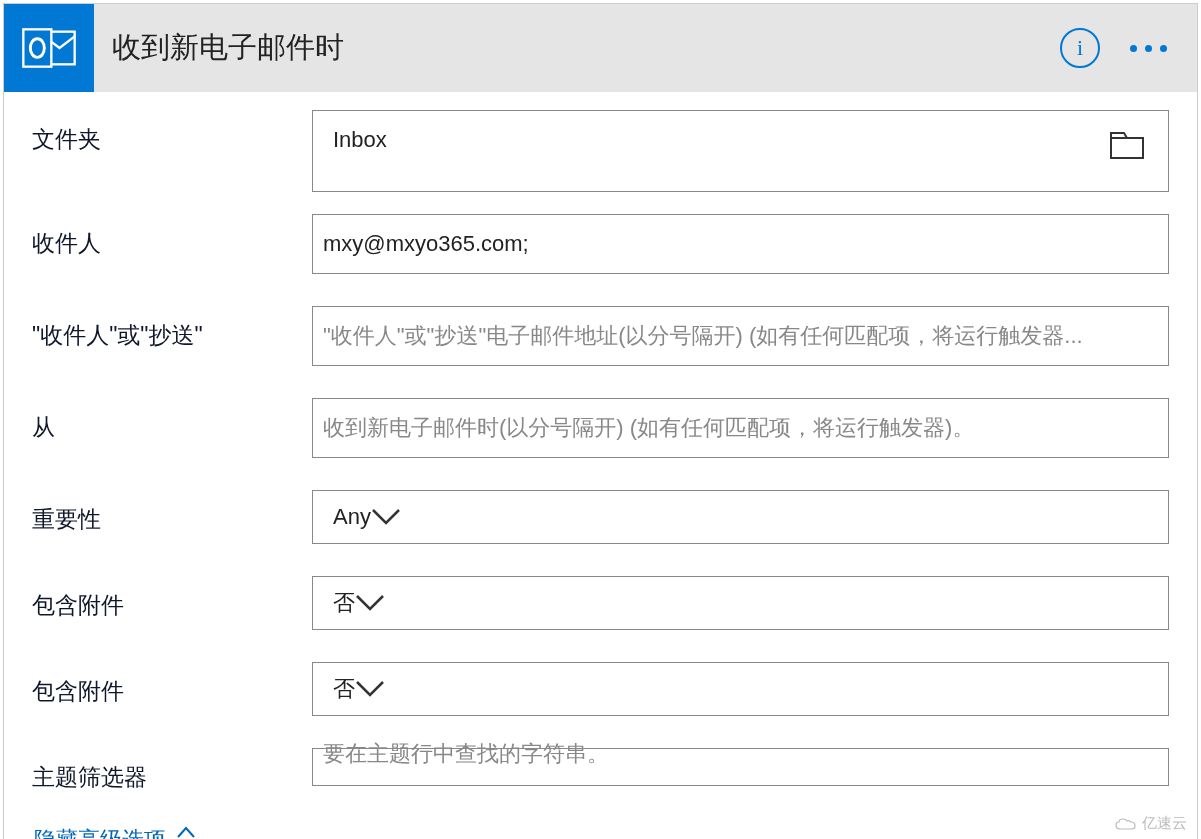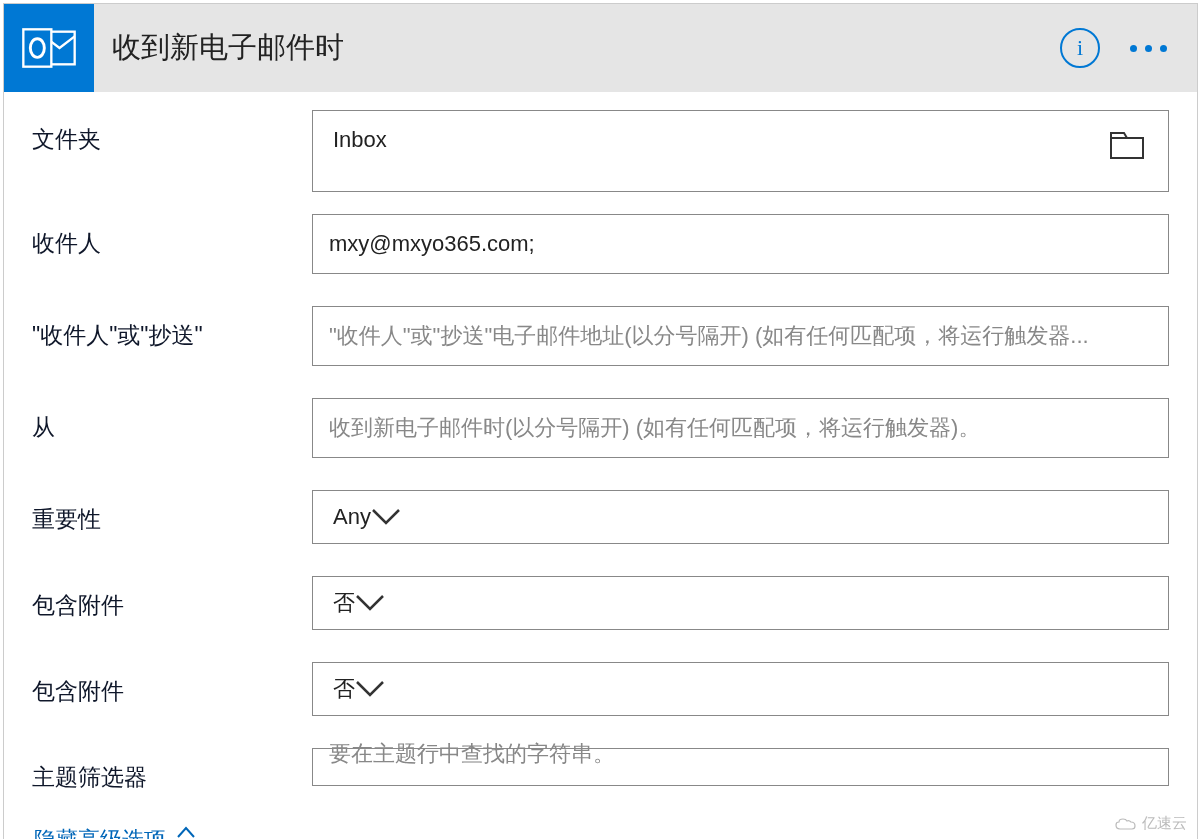--- a/index.html
+++ b/index.html
@@ -86,21 +86,21 @@
 }
 .field {
   flex: 1;
 }
 .input-box {
   width: 100%;
   border: 1px solid #888;
   background: #fff;
   font-size: 22px;
   color: #222;
-  padding: 16px 16px;
+  padding: 16px 10px;
   outline: none;
   font-family: inherit;
   height: 60px;
   display: flex;
   align-items: center;
   justify-content: space-between;
 }
 .input-box.tall { height: 82px; padding: 16px 20px; align-items: flex-start; position: relative; }
 .input-box.tall .val { padding-top: 0; }
 .input-box .placeholder { color: #888; white-space: nowrap; overflow: hidden; text-overflow: ellipsis; }

